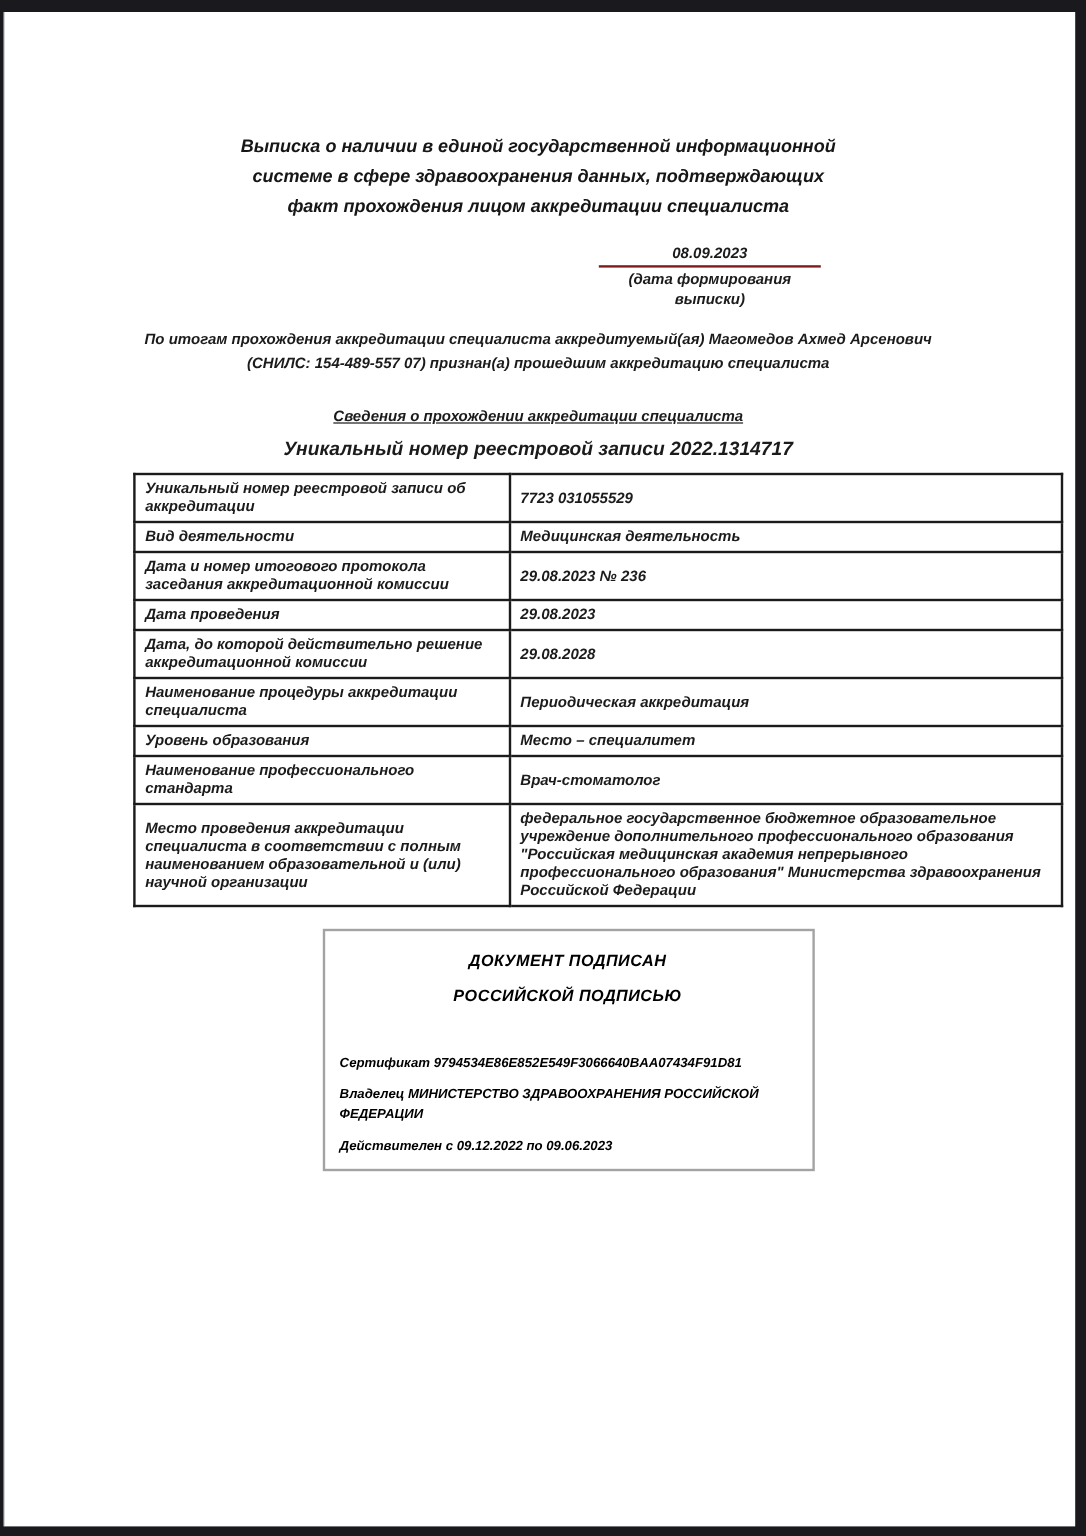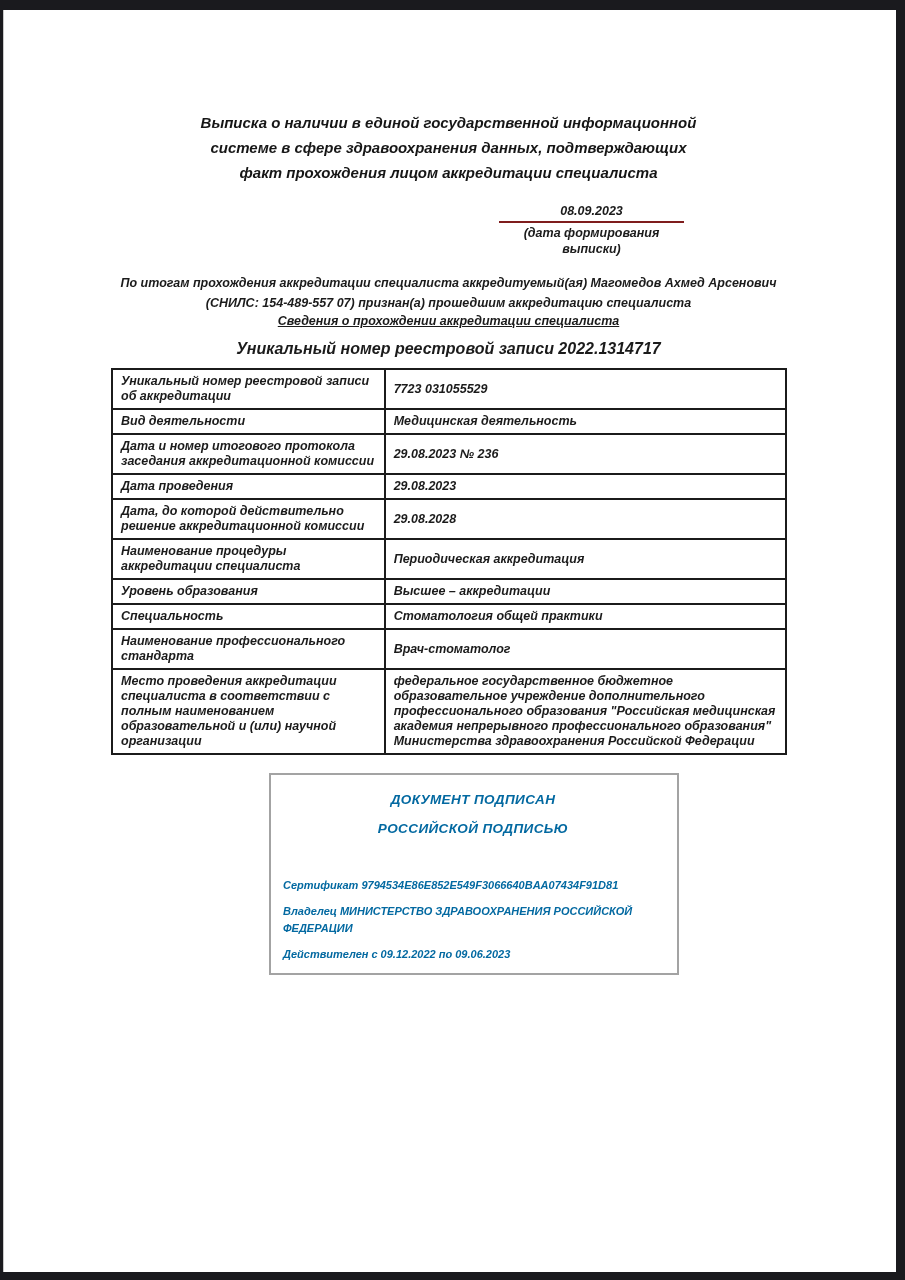--- a/index.html
+++ b/index.html
@@ -55,58 +55,59 @@
   }
   .intro {
     margin-top: 16px;
     text-align: center;
     font-size: 12.5px;
     line-height: 20px;
     font-weight: 700;
     font-style: italic;
   }
   .section-heading {
+    margin-top: 26px;
     text-align: center;
     font-size: 12.5px;
     line-height: 16px;
     font-weight: 700;
     font-style: italic;
     text-decoration: underline;
   }
   .registry-heading {
     margin-top: 9px;
     text-align: center;
     font-size: 16px;
     line-height: 21px;
     font-weight: 700;
     font-style: italic;
   }
   table.acc-table {
     margin-top: 9px;
-    width: 676px;
+    width: 775px;
     border-collapse: collapse;
   }
   table.acc-table td {
     border: 2px solid #1b1b1b;
     font-size: 12.5px;
     line-height: 15px;
     font-weight: 700;
     font-style: italic;
     vertical-align: middle;
     padding: 4px 8px;
   }
   td.cell-label { width: 273px; }
   td.cell-value { width: 402px; }
   .stamp {
     margin: 18px 0 0 158px;
     width: 410px;
     min-height: 187px;
     border: 2px solid #a3a3a3;
     padding: 10px 14px 10px 12px;
-    color: #0369a1;
+    color: #000000;
   }
   .stamp-header {
     text-align: center;
     font-size: 13.5px;
     line-height: 29px;
     font-weight: 700;
     font-style: italic;
     letter-spacing: 0.4px;
   }
   .stamp-details {
@@ -160,25 +161,21 @@
           <tr>
             <td class="cell-label">Дата, до которой действительно решение аккредитационной комиссии</td>
             <td class="cell-value">29.08.2028</td>
           </tr>
           <tr>
             <td class="cell-label">Наименование процедуры аккредитации специалиста</td>
             <td class="cell-value">Периодическая аккредитация</td>
           </tr>
           <tr>
             <td class="cell-label">Уровень образования</td>
-            <td class="cell-value">Высшее – аккредитации</td>
-          </tr>
-          <tr>
-            <td class="cell-label">Специальность</td>
-            <td class="cell-value">Стоматология общей практики</td>
+            <td class="cell-value">Место – специалитет</td>
           </tr>
           <tr>
             <td class="cell-label">Наименование профессионального стандарта</td>
             <td class="cell-value">Врач-стоматолог</td>
           </tr>
           <tr>
             <td class="cell-label">Место проведения аккредитации специалиста в соответствии с полным наименованием образовательной и (или) научной организации</td>
             <td class="cell-value">федеральное государственное бюджетное образовательное учреждение дополнительного профессионального образования "Российская медицинская академия непрерывного профессионального образования" Министерства здравоохранения Российской Федерации</td>
           </tr>
         </tbody>

